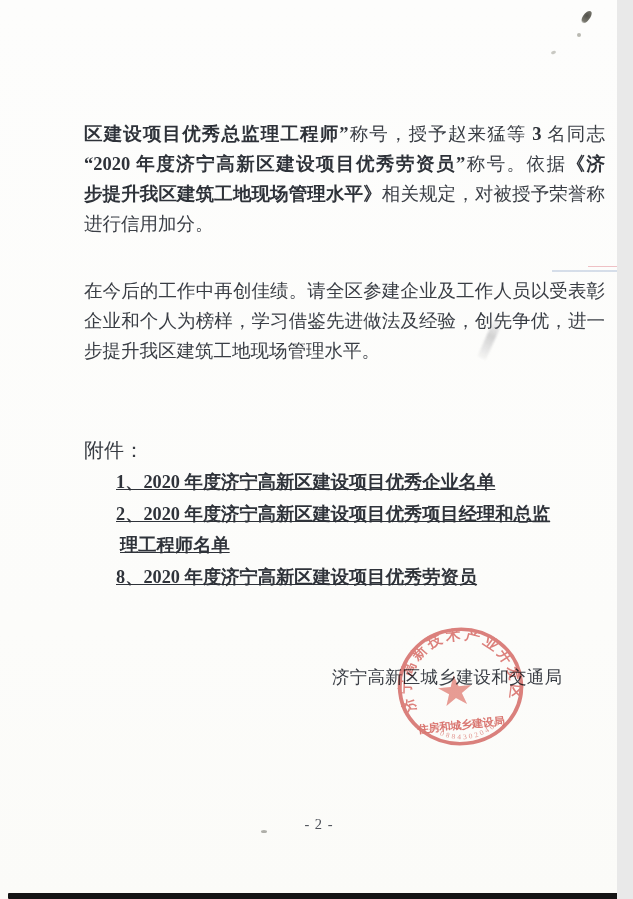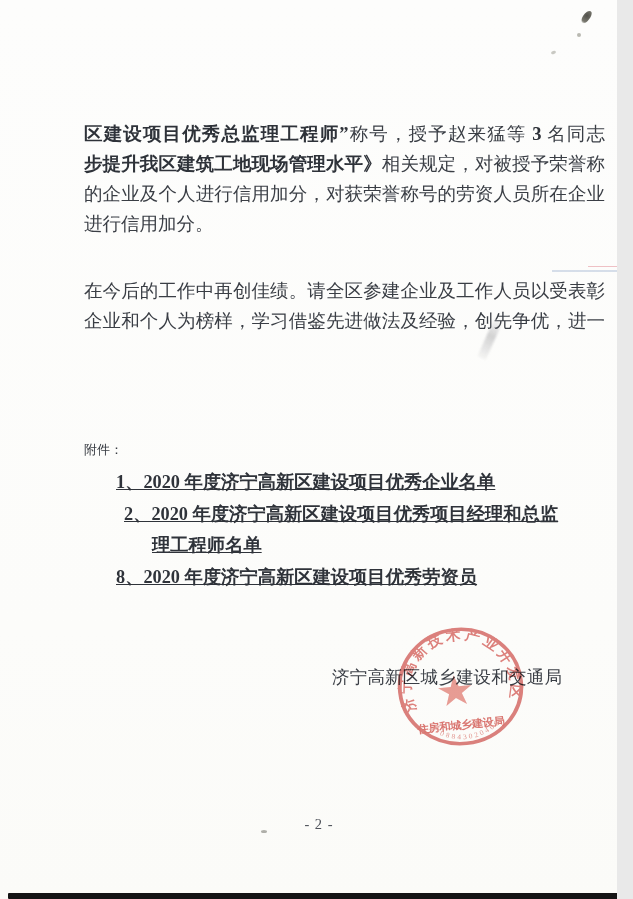--- a/index.html
+++ b/index.html
@@ -11,21 +11,21 @@
     color:#3a3e45;
   }
   
   .textblock{position:absolute;left:84px;width:521px;}
   .line{height:30px;line-height:30px;font-size:18.5px;overflow:hidden;}
   .j{text-align:justify;text-align-last:justify;}
   .ind{padding-left:37px;box-sizing:border-box;}
   .line b{font-weight:bold;color:#2e3239;}
   
   .att{position:absolute;height:30px;line-height:30px;font-size:18.3px;font-weight:bold;color:#2f333a;white-space:nowrap;text-decoration:underline;}
-  .att-label{position:absolute;height:30px;line-height:30px;font-size:13px;color:#373b42;white-space:nowrap;}
+  .att-label{position:absolute;height:30px;line-height:30px;font-size:20px;color:#373b42;white-space:nowrap;}
   
   .sig-org{position:absolute;left:332px;top:663px;height:28px;line-height:28px;font-size:17.5px;letter-spacing:0.2px;color:#3a3e45;white-space:nowrap;}
   .sig-date{position:absolute;left:383px;top:696px;height:26px;line-height:26px;font-size:17px;color:#3a3e45;white-space:nowrap;}
   
   .page-num{position:absolute;left:297px;top:813px;width:44px;height:22px;line-height:22px;text-align:center;font-size:14.5px;letter-spacing:1px;color:#4e525a;}
   
   .seal{position:absolute;left:394px;top:624px;width:133px;height:125px;mix-blend-mode:multiply;opacity:.88;}
   
   .edge-line{position:absolute;left:620px;top:0;width:2px;height:899px;background:linear-gradient(180deg,#c7cbc9 0%,#aeb3b0 40%,#b8bcba 75%,#8d9290 100%);transform:rotate(0.15deg);}
   .bottom-band{position:absolute;left:8px;top:893px;width:614px;height:6px;background:#141414;border-radius:1px;}
@@ -38,34 +38,35 @@
   .speck4{position:absolute;left:261px;top:830px;width:6px;height:3px;border-radius:50%;background:#8f8f88;opacity:.7;}
   .smudge{position:absolute;left:486px;top:316px;width:9px;height:44px;transform:rotate(24deg);background:linear-gradient(180deg,rgba(120,120,125,0) 0%,rgba(120,120,125,0.32) 45%,rgba(120,120,125,0.06) 100%);filter:blur(1px);}
 </style>
 </head>
 <body>
 
 <div class="page">
 
   <div class="textblock" style="top:119px;">
     <div class="line j"><b>区建设项目优秀总监理工程师”</b><span>称号，授予赵来猛等 </span><b>3</b><span> 名同志</span></div>
+    <div class="line j"><b>“2020 年度济宁高新区建设项目优秀劳资员”</b><span>称号。依据</span><b>《济</b></div>
     <div class="line j"><b>步提升我区建筑工地现场管理水平》</b><span>相关规定，对被授予荣誉称号</span></div>
-    <div class="line j"><span>的企业及个人进行信用加分，对获荣誉称号的劳资人员所在企业</span></div>
     <div class="line"><span>进行信用加分。</span></div>
   </div>
 
   <div class="textblock" style="top:276px;">
     <div class="line j"><span>在今后的工作中再创佳绩。请全区参建企业及工作人员以受表彰</span></div>
     <div class="line j"><span>企业和个人为榜样，学习借鉴先进做法及经验，创先争优，进一</span></div>
+    <div class="line"><span>步提升我区建筑工地现场管理水平。</span></div>
   </div>
 
   <div class="att-label" style="left:84px;top:435px;">附件：</div>
   <div class="att" style="left:116px;top:467px;">1、2020 年度济宁高新区建设项目优秀企业名单</div>
-  <div class="att" style="left:116px;top:499px;margin-left:8px;">2、2020 年度济宁高新区建设项目优秀项目经理和总监</div>
-  <div class="att" style="left:120px;top:530px;margin-left:32px;">理工程师名单</div>
+  <div class="att" style="left:116px;top:499px;">2、2020 年度济宁高新区建设项目优秀项目经理和总监</div>
+  <div class="att" style="left:120px;top:530px;">理工程师名单</div>
   <div class="att" style="left:116px;top:562px;">8、2020 年度济宁高新区建设项目优秀劳资员</div>
 
   <div class="sig-org">济宁高新区城乡建设和交通局</div>
 
   <svg class="seal" viewBox="0 0 140 140" preserveAspectRatio="none">
     <defs>
       <path id="arcTop" d="M 20,88 A 53,53 0 1 1 120,88" fill="none"></path>
       <path id="arcBot" d="M 18,92 A 55,55 0 0 0 122,92" fill="none"></path>
     </defs>
     <g transform="rotate(-6 70 70)" opacity="0.9">

